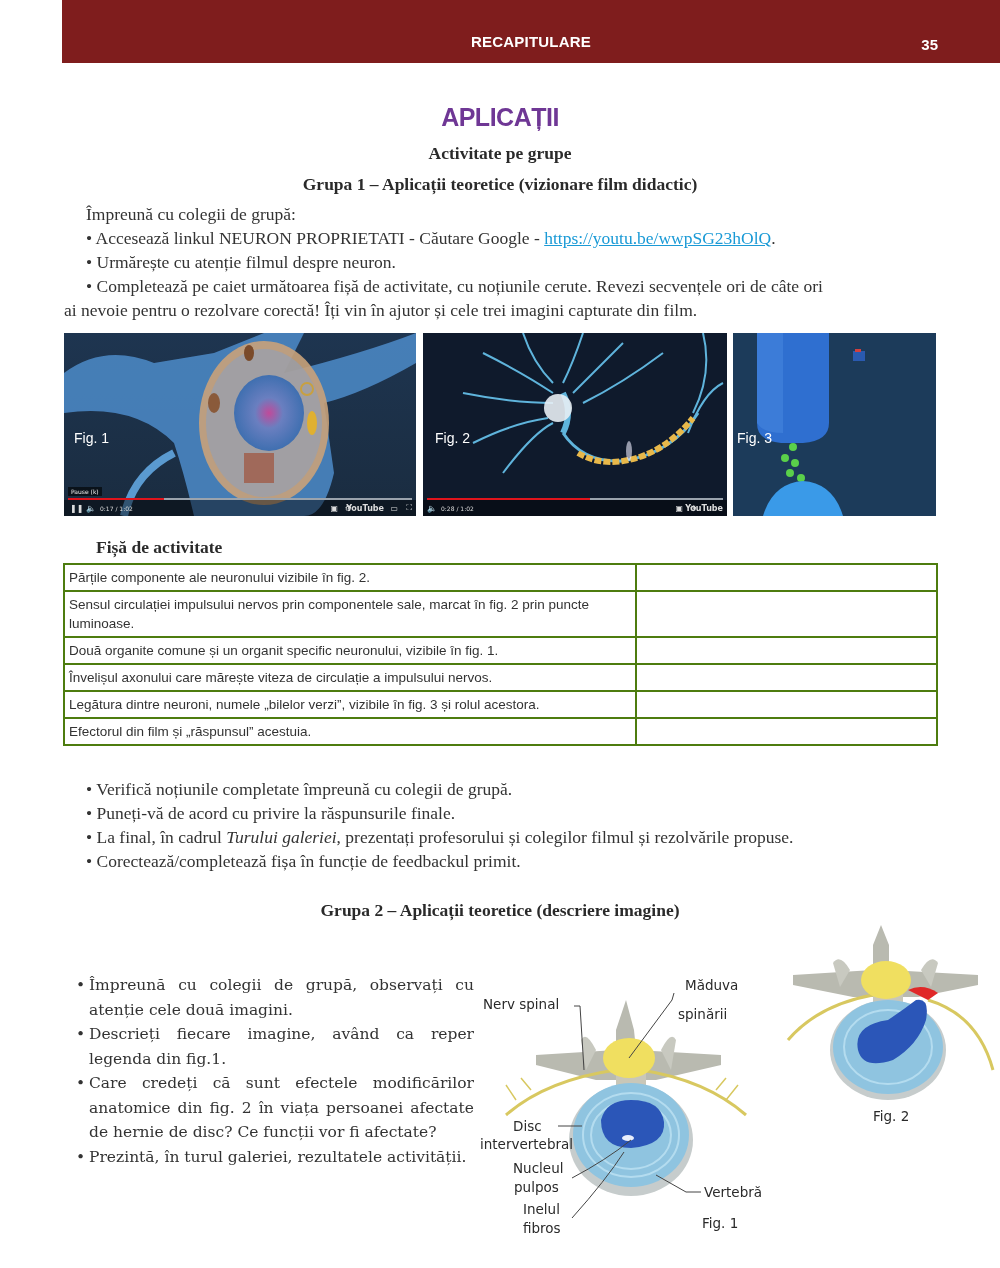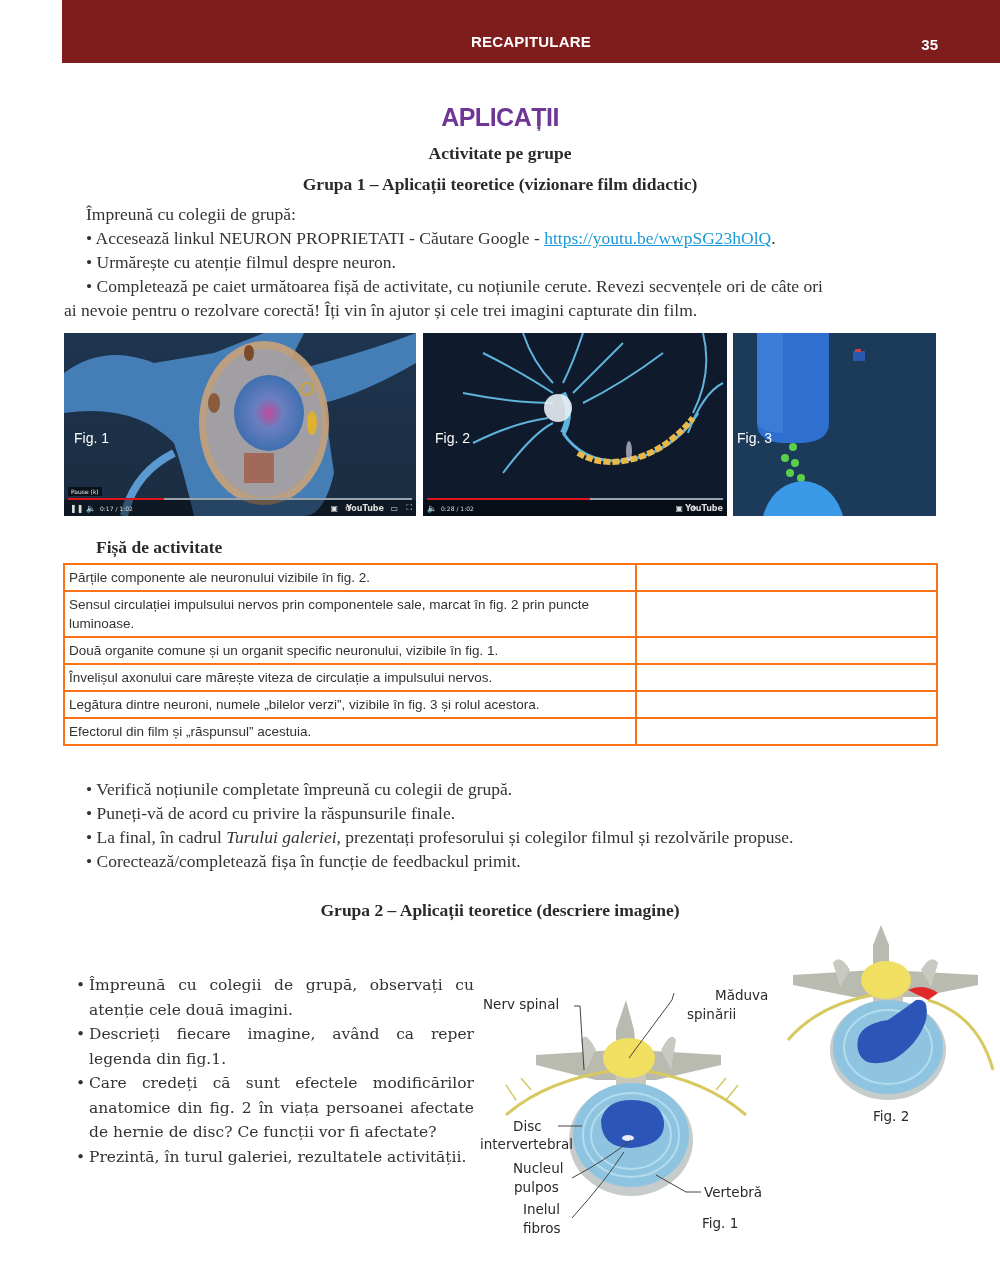--- a/index.html
+++ b/index.html
@@ -52,21 +52,21 @@
 
   .sheet-title {
     position: absolute; left: 87px; top: 537px;
     font-family: "Liberation Serif", serif; font-weight: bold; font-size: 17.5px; color: #2a2a2a; margin-left: 9px;
   }
   table.sheet {
     position: absolute; left: 63px; top: 563px; width: 875px;
     border-collapse: collapse;
   }
   table.sheet td {
-    border: 2px solid #f97316; font-family: "Liberation Sans", sans-serif; font-size: 13.5px;
+    border: 2px solid #4d7c0f; font-family: "Liberation Sans", sans-serif; font-size: 13.5px;
     color: #333; padding: 3px 4px; line-height: 19px; vertical-align: middle;
   }
   table.sheet td.q { width: 573px; }
   table.sheet td.a { width: 302px; }
 
   .g2-list {
     position: absolute; left: 76px; top: 973px; width: 398px;
     font-family: "DejaVu Serif", serif; font-size: 15.5px; line-height: 24.5px; color: #333;
     text-align: justify;
   }
@@ -259,22 +259,22 @@
     <g stroke="#444" stroke-width="1" fill="none">
       <path d="M98 46 L104 46 L108 110"></path>
       <path d="M198 33 L196 40 L153 98"></path>
       <path d="M82 166 L106 166"></path>
       <path d="M96 218 Q130 200 155 180"></path>
       <path d="M96 258 Q130 220 148 192"></path>
       <path d="M225 232 L210 232 L180 215"></path>
     </g>
   </svg>
   <div class="dlabel" style="left:7px; top:35px;">Nerv spinal</div>
-  <div class="dlabel" style="left:209px; top:26px;margin-left:30px;">Măduva</div>
-  <div class="dlabel" style="left:211px; top:45px;">spinării</div>
+  <div class="dlabel" style="left:209px; top:16px;">Măduva</div>
+  <div class="dlabel" style="left:202px; top:45px;">spinării</div>
   <div class="dlabel" style="left:37px; top:157px;">Disc</div>
   <div class="dlabel" style="left:4px; top:175px;">intervertebral</div>
   <div class="dlabel" style="left:37px; top:199px;">Nucleul</div>
   <div class="dlabel" style="left:38px; top:218px;">pulpos</div>
   <div class="dlabel" style="left:47px; top:240px;">Inelul</div>
   <div class="dlabel" style="left:47px; top:259px;">fibros</div>
   <div class="dlabel" style="left:228px; top:223px;">Vertebră</div>
   <div class="dlabel" style="left:226px; top:254px;">Fig. 1</div>
 </div>
 

